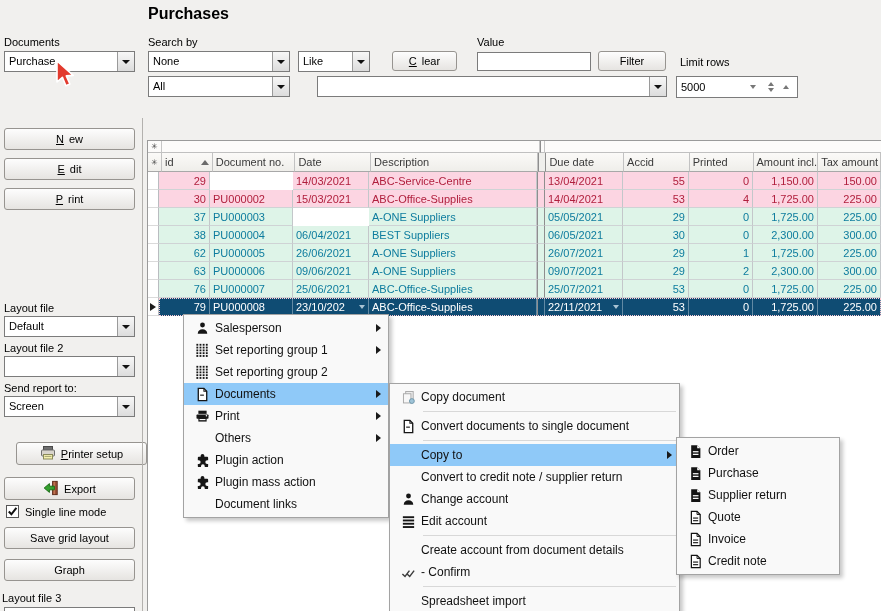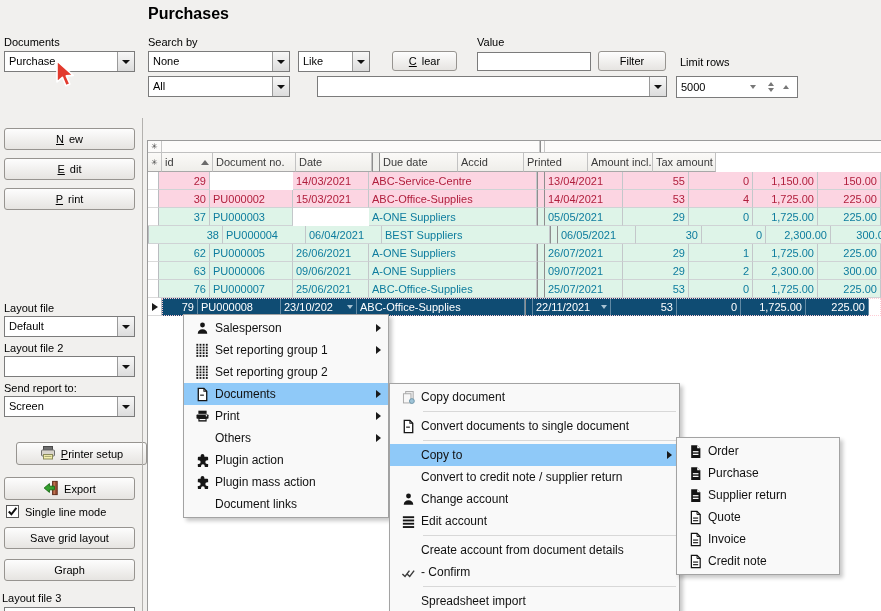--- a/index.html
+++ b/index.html
@@ -209,20 +209,23 @@
       <div class="h-cell" style="width: 51px;">
         <span>id</span>
         <span class="sortarrow"></span>
       </div>
       <div class="h-cell" style="width: 83px;">
         <span>Document no.</span>
       </div>
       <div class="h-cell" style="width: 76px;">
         <span>Date</span>
       </div>
+      <div class="h-cell" style="width: 168px;">
+        <span>Description</span>
+      </div>
       <div class="h-cell splitcell" style="width: 5px;"></div>
       <div class="h-cell" style="width: 78px;">
         <span>Due date</span>
       </div>
       <div class="h-cell" style="width: 66px;">
         <span>Accid</span>
       </div>
       <div class="h-cell" style="width: 64px;">
         <span>Printed</span>
       </div>
@@ -329,21 +332,21 @@
             <span>1,725.00</span>
           </div>
           <div class="g-cell num" style="width: 63px;">
             <span>225.00</span>
           </div>
         </div>
       </div>
       <div class="grid-row row-green">
         <div class="ind-cell"></div>
         <div class="row-cells">
-          <div class="g-cell num" style="width: 74px;">
+          <div class="g-cell num" style="width: 51px;">
             <span>38</span>
           </div>
           <div class="g-cell" style="width: 83px;">
             <span>PU000004</span>
           </div>
           <div class="g-cell" style="width: 76px;">
             <span>06/04/2021</span>
           </div>
           <div class="g-cell" style="width: 168px;">
             <span>BEST Suppliers</span>
@@ -463,21 +466,21 @@
           <div class="g-cell num" style="width: 63px;">
             <span>225.00</span>
           </div>
         </div>
       </div>
       <div class="grid-row row-selected">
         <div class="ind-cell">
           <span class="rowptr"></span>
         </div>
         <div class="row-cells">
-          <div class="g-cell num" style="width: 36px;">
+          <div class="g-cell num" style="width: 51px;">
             <span>79</span>
           </div>
           <div class="g-cell" style="width: 83px;">
             <span>PU000008</span>
           </div>
           <div class="g-cell" style="width: 76px;">
             <span>23/10/202</span>
             <span class="celldd"></span>
           </div>
           <div class="g-cell" style="width: 168px;">

